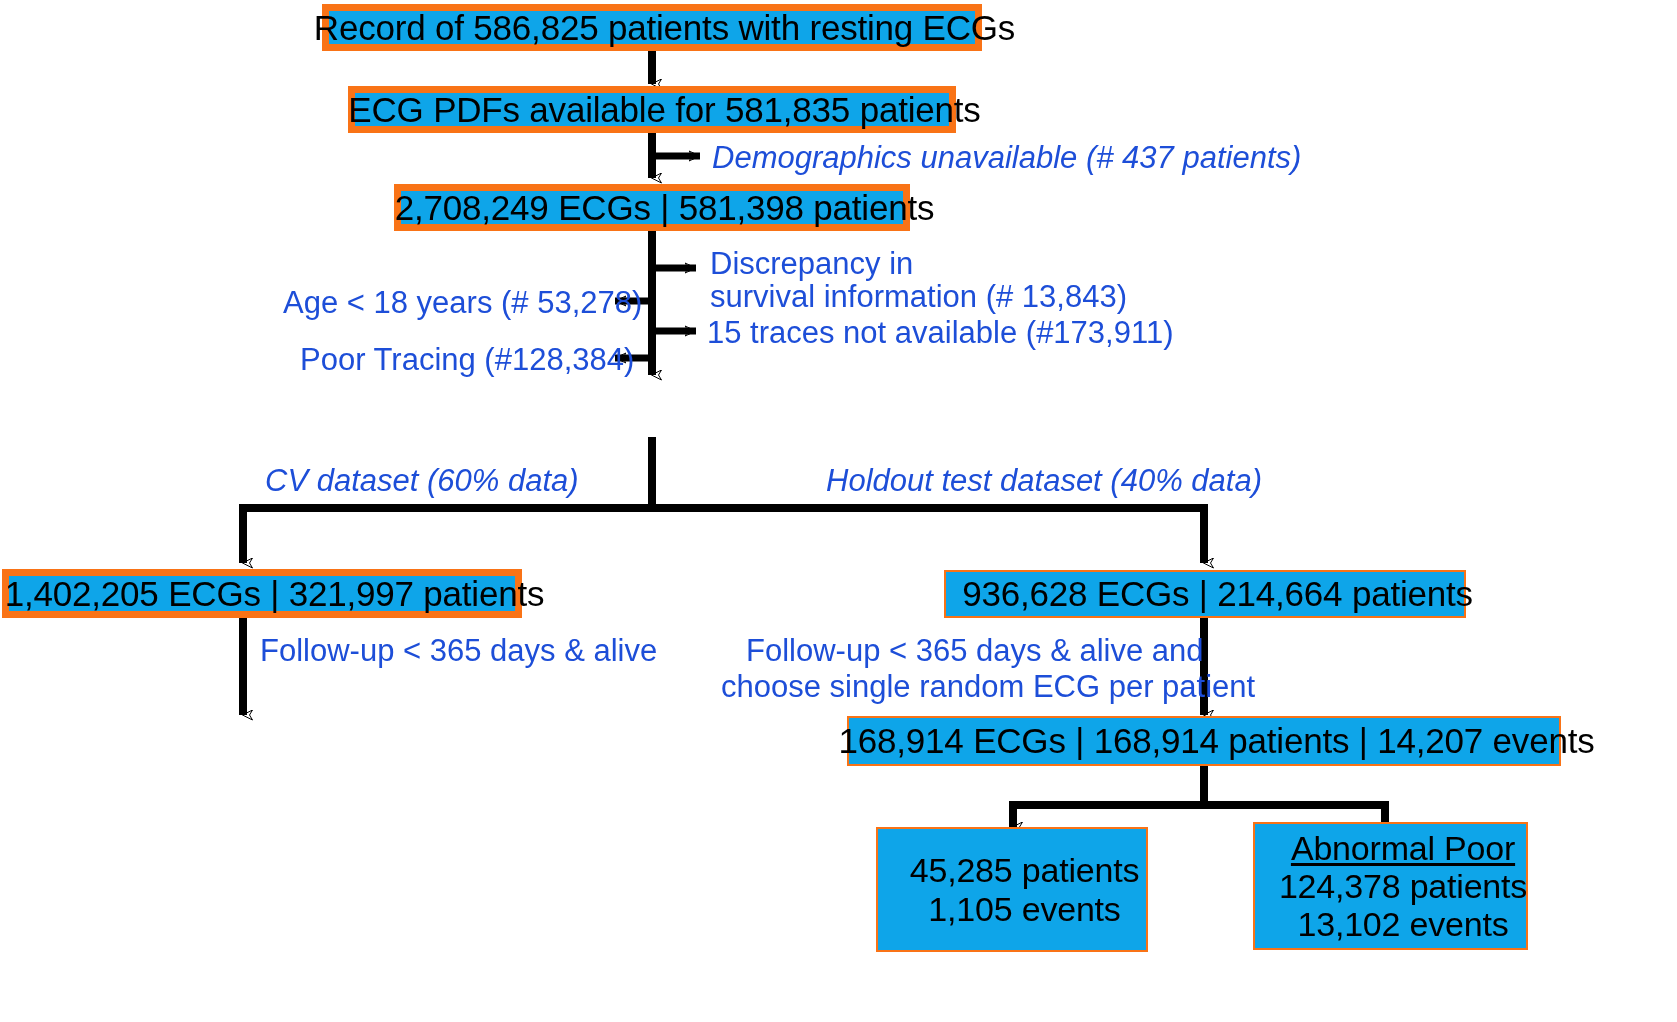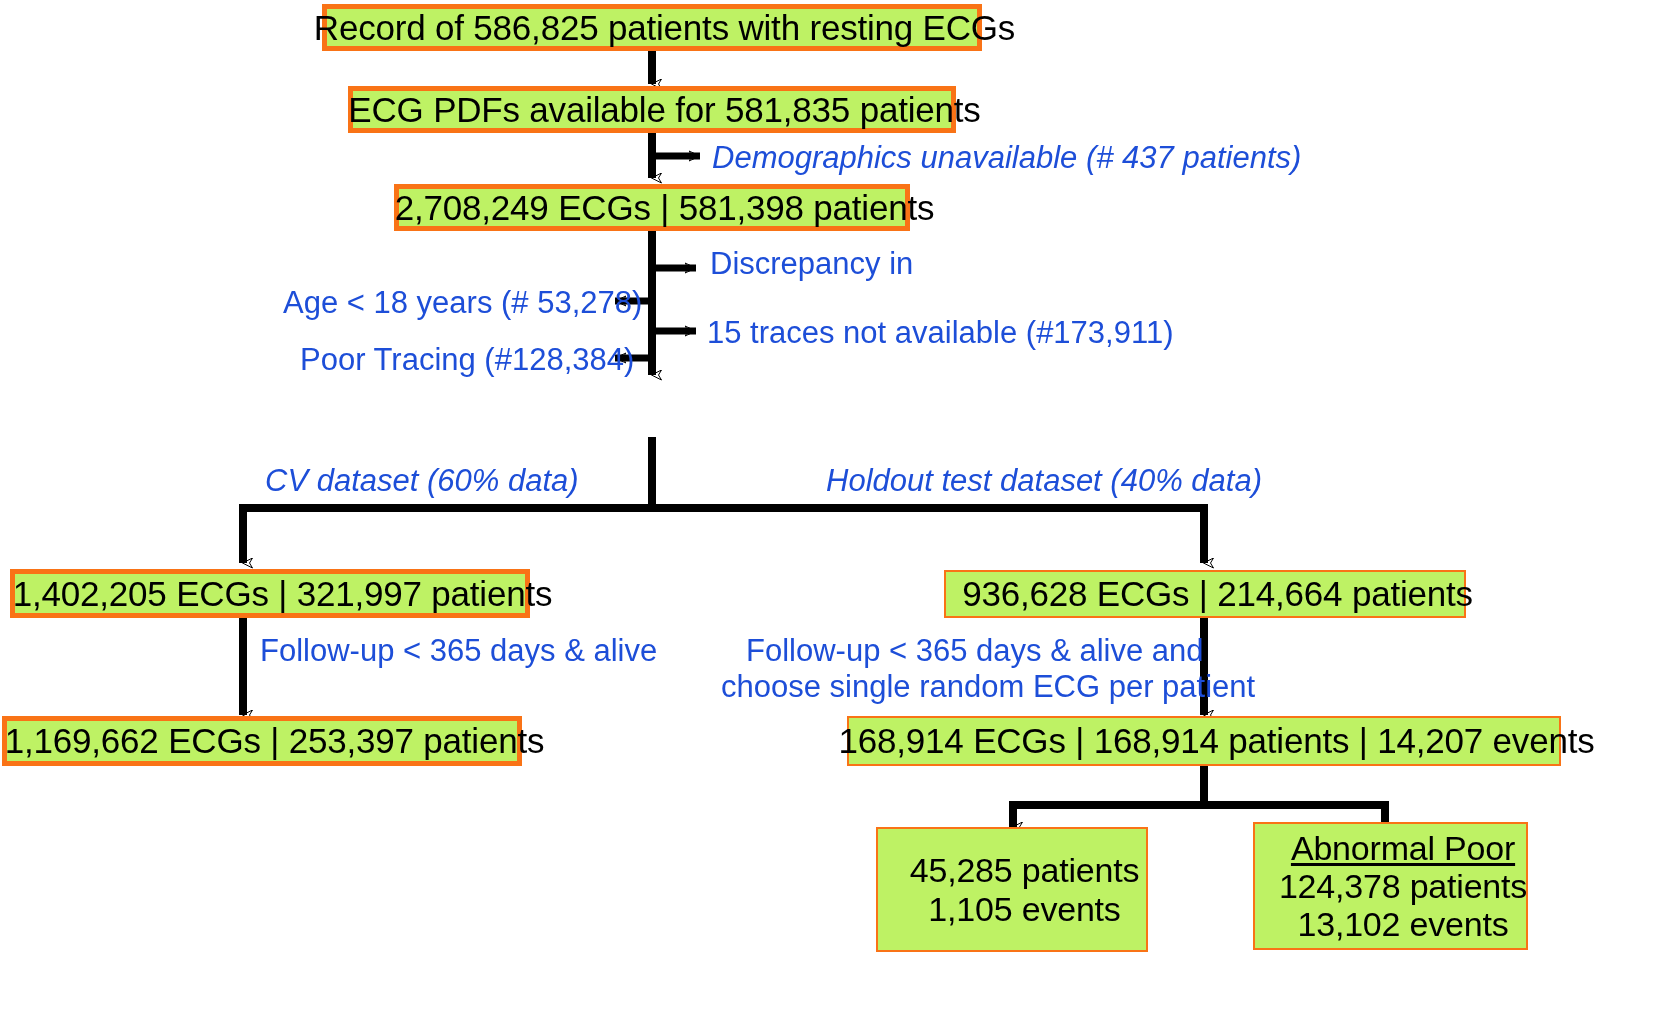--- a/index.html
+++ b/index.html
@@ -14,22 +14,22 @@
   #flowchart-root {
     position: relative;
     width: 1677px;
     height: 1022px;
     background: #ffffff;
     overflow: hidden;
   }
   .node-box {
     position: absolute;
     box-sizing: border-box;
-    border: 5px solid #f97316;
-    background: #bef264;
+    border: 7px solid #f97316;
+    background: #0ea5e9;
     display: flex;
     flex-direction: column;
     align-items: center;
     justify-content: center;
     text-align: center;
     font-size: 35px;
     line-height: 1.12;
     letter-spacing: -0.2px;
     white-space: nowrap;
     padding-left: 25px;
@@ -119,50 +119,48 @@
 
   <div class="node-box" style="left:348px; top:86px; width:608px; height:47px;">
     <span class="node-line">ECG PDFs available for 581,835 patients</span>
   </div>
 
   <div class="node-box" style="left:394px; top:184px; width:516px; height:47px;">
     <span class="node-line">2,708,249 ECGs | 581,398 patients</span>
   </div>
 
 
-  <div class="node-box" style="left:10px; top:569px; width:520px; height:49px;">
+  <div class="node-box" style="left:2px; top:569px; width:520px; height:49px;">
     <span class="node-line">1,402,205 ECGs | 321,997 patients</span>
   </div>
 
   <div class="node-box thin-border" style="left:944px; top:570px; width:522px; height:48px;">
     <span class="node-line">936,628 ECGs | 214,664 patients</span>
   </div>
 
-  <div class="node-box" style="left:2px; top:716px; width:520px; height:50px;">
-    <span class="node-line">1,169,662 ECGs | 253,397 patients</span>
-  </div>
 
   <div class="node-box thin-border" style="left:847px; top:716px; width:714px; height:50px;">
     <span class="node-line">168,914 ECGs | 168,914 patients | 14,207 events</span>
   </div>
 
   <div class="node-box thin-border" style="left:876px; top:827px; width:272px; height:125px; font-size:34px;">
     <span class="node-line">45,285 patients</span>
     <span class="node-line">1,105 events</span>
   </div>
 
   <div class="node-box thin-border" style="left:1253px; top:822px; width:275px; height:128px; font-size:34px;">
     <span class="node-line underlined">Abnormal Poor</span>
     <span class="node-line">124,378 patients</span>
     <span class="node-line">13,102 events</span>
   </div>
 
   <div class="label italic" style="left:712px; top:140px;">Demographics unavailable (# 437 patients)</div>
 
   <div class="label" style="left:710px; top:246px;">Discrepancy in</div>
+  <div class="label" style="left:710px; top:279px;">survival information (# 13,843)</div>
 
   <div class="label right-align" style="left:283px; top:285px; width:325px;">Age &lt; 18 years (# 53,278)</div>
 
   <div class="label" style="left:707px; top:315px;">15 traces not available (#173,911)</div>
 
   <div class="label right-align" style="left:300px; top:342px; width:308px;">Poor Tracing (#128,384)</div>
 
   <div class="label italic" style="left:265px; top:463px;">CV dataset (60% data)</div>
 
   <div class="label italic" style="left:826px; top:463px;">Holdout test dataset (40% data)</div>

